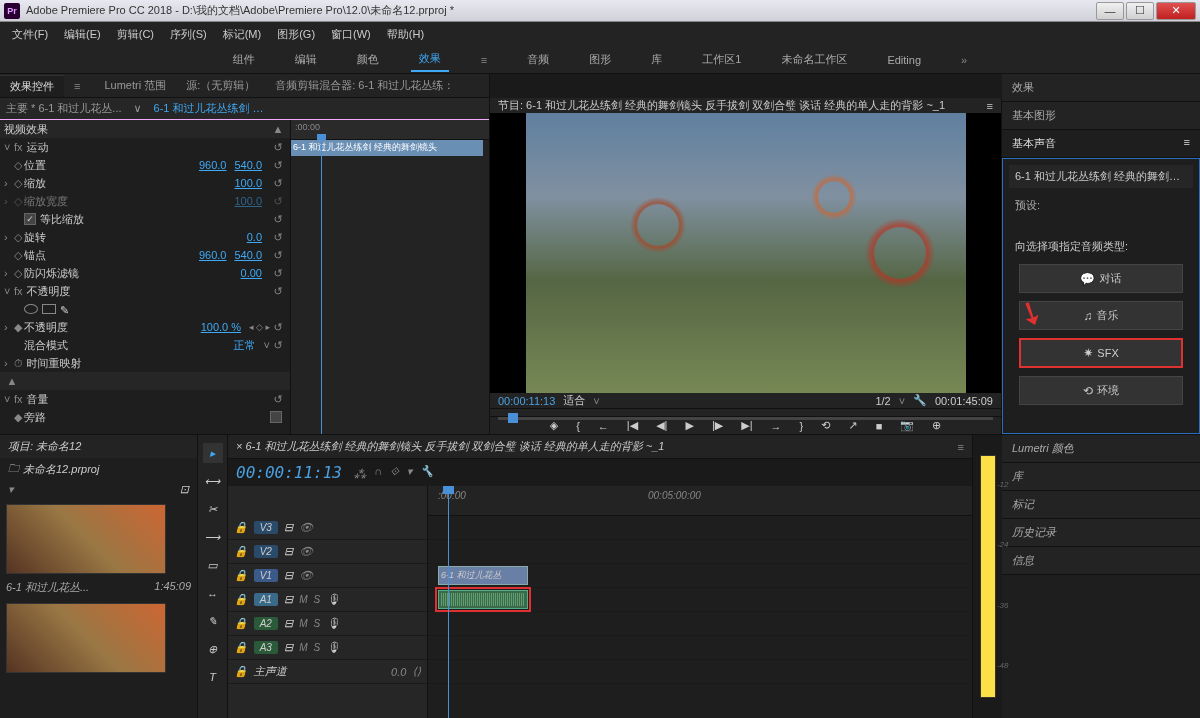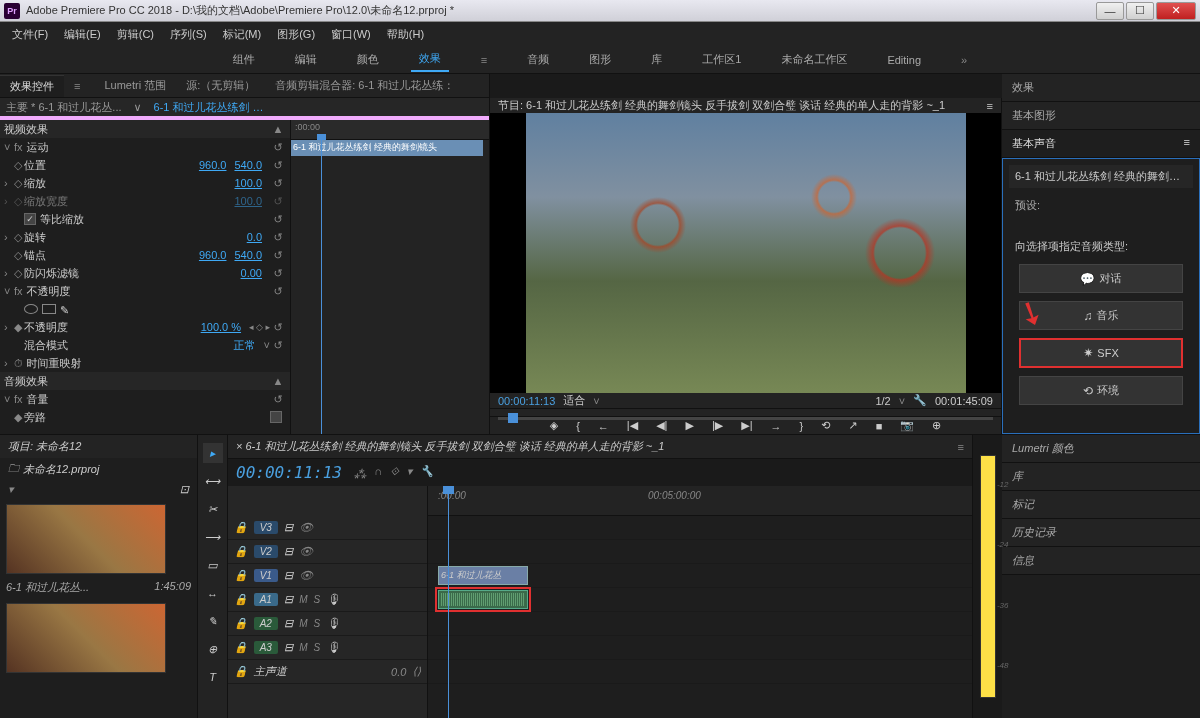--- a/index.html
+++ b/index.html
@@ -16,21 +16,21 @@
 .workspace-tabs span { color: #aaa; padding: 4px 8px; }
 .workspace-tabs span.active { color: #3fa9f5; border-bottom: 2px solid #3fa9f5; }
 .workspace-tabs .chev { color: #888; }
 .main { display: flex; height: 360px; }
 .left-panel { width: 490px; display: flex; flex-direction: column; border-right: 1px solid #111; }
 .panel-tabs { background: #232323; height: 24px; display: flex; align-items: center; border-bottom: 1px solid #111; }
 .panel-tabs span { padding: 3px 10px; color: #999; }
 .panel-tabs span.active { background: #1e1e1e; color: #ddd; border-top: 1px solid #333; }
 .panel-tabs .menu { margin-right: 4px; color: #888; }
 .effect-controls { flex: 1; background: #1e1e1e; overflow: hidden; position: relative; }
-.ec-header { display: flex; height: 22px; align-items: center; background: #262626; border-bottom: 4px solid #f0abfc; }
+.ec-header { display: flex; height: 22px; align-items: center; background: #262626; border-bottom: 1px solid #f0abfc; }
 .ec-header .clip { color: #3fa9f5; padding: 0 6px; }
 .ec-header .src { color: #999; padding: 0 6px; }
 .ec-body { display: flex; height: 330px; }
 .ec-props { width: 290px; overflow-y: auto; }
 .ec-timeline { flex: 1; background: #232323; border-left: 1px solid #111; position: relative; }
 .ec-ruler { height: 20px; background: #2a2a2a; border-bottom: 1px solid #111; position: relative; }
 .ec-ruler .tick { position: absolute; top: 2px; color: #888; font-size: 9px; }
 .ec-clip { position: absolute; top: 20px; left: 0; right: 6px; height: 16px; background: #6a8fb5; color: #fff; font-size: 9px; padding: 1px 2px; overflow: hidden; }
 .playhead { position: absolute; top: 20px; bottom: 0; width: 1px; background: #4a90d9; left: 30px; }
 .playhead::before { content: ""; position: absolute; top: -6px; left: -4px; width: 9px; height: 6px; background: #4a90d9; }
@@ -261,21 +261,20 @@
               <span class="val" style="text-decoration:none;">正常</span>
               <span style="color:#888">˅</span>
               <span class="reset">↺</span>
             </div>
           <div class="prop-row fx">
               <span class="arrow">›</span>
               <span class="fx-icon">⏱</span>
               <span class="name">时间重映射</span>
             </div>
           <div class="prop-row section">
-              <span class="name">音频效果</span>
               <span class="reset">▲</span>
             </div>
           <div class="prop-row fx">
               <span class="arrow">˅</span>
               <span class="fx-icon">fx</span>
               <span class="name">音量</span>
               <span class="reset">↺</span>
             </div>
           <div class="prop-row">
               <span class="arrow"></span>

